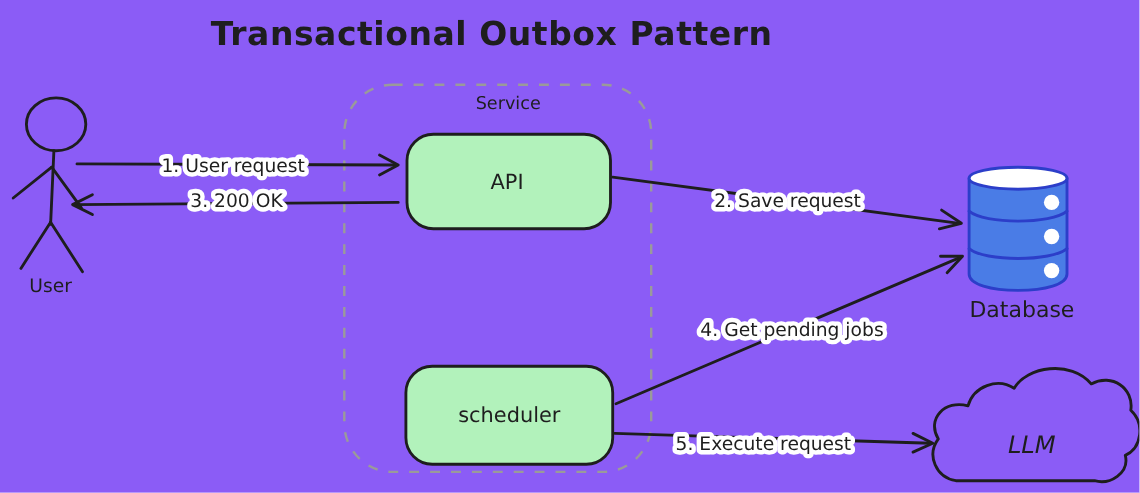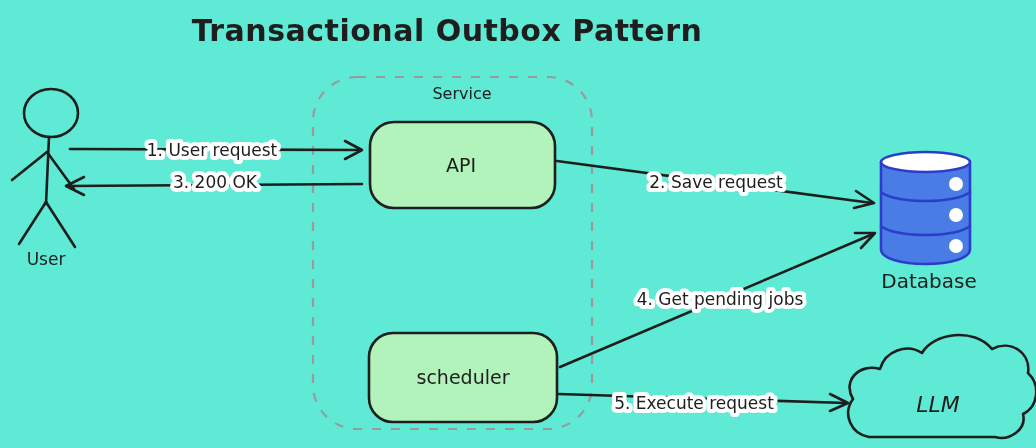--- a/index.html
+++ b/index.html
@@ -7,21 +7,21 @@
     padding: 0;
     background: #ffffff;
     width: 1036px;
     height: 448px;
     overflow: hidden;
   }
   .canvas-wrap {
     position: relative;
     width: 1036px;
     height: 448px;
-    background: #5eead4;
+    background: #8b5cf6;
     font-family: "DejaVu Sans", sans-serif;
   }
   svg text {
     font-family: "DejaVu Sans", sans-serif;
     fill: #1e1e1e;
     text-anchor: middle;
   }
   .title-text {
     font-size: 30px;
     font-weight: 600;

